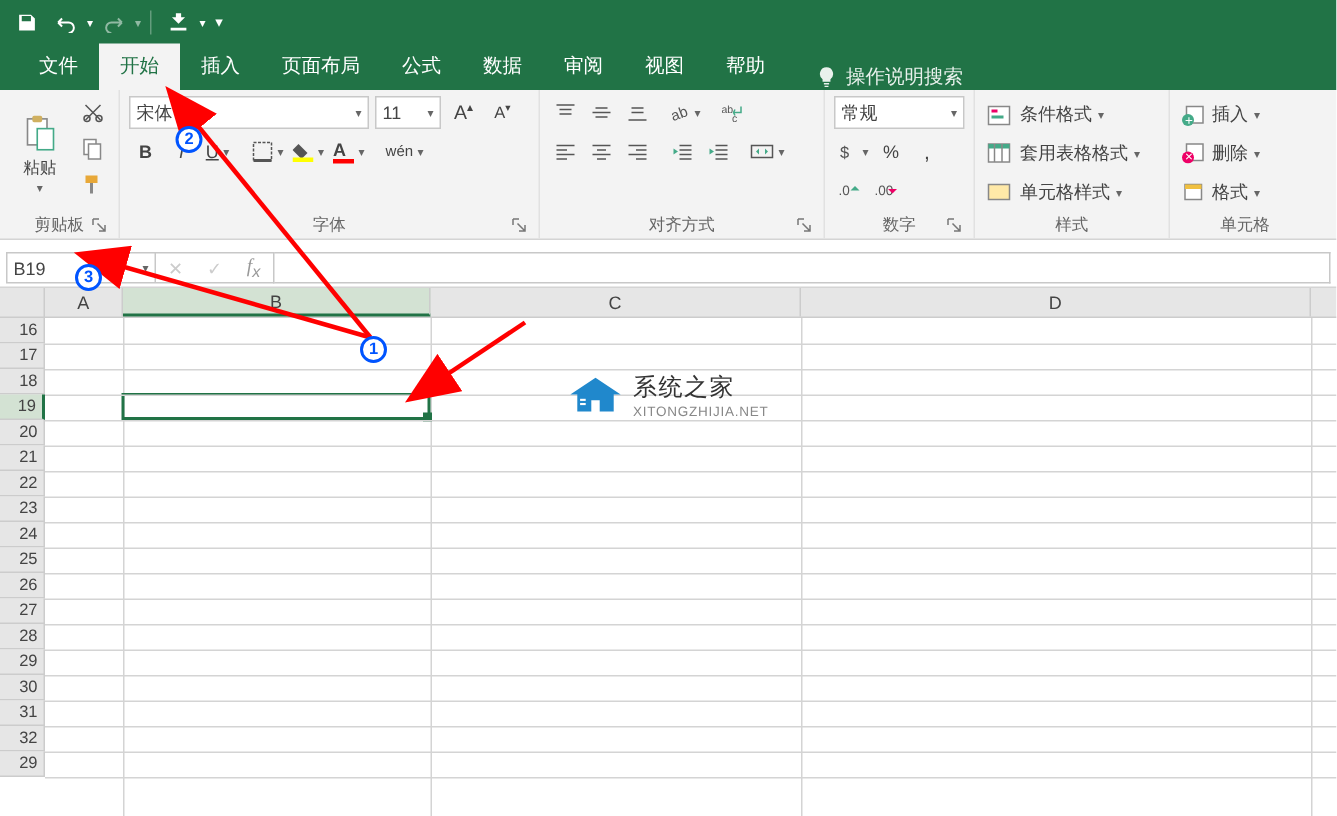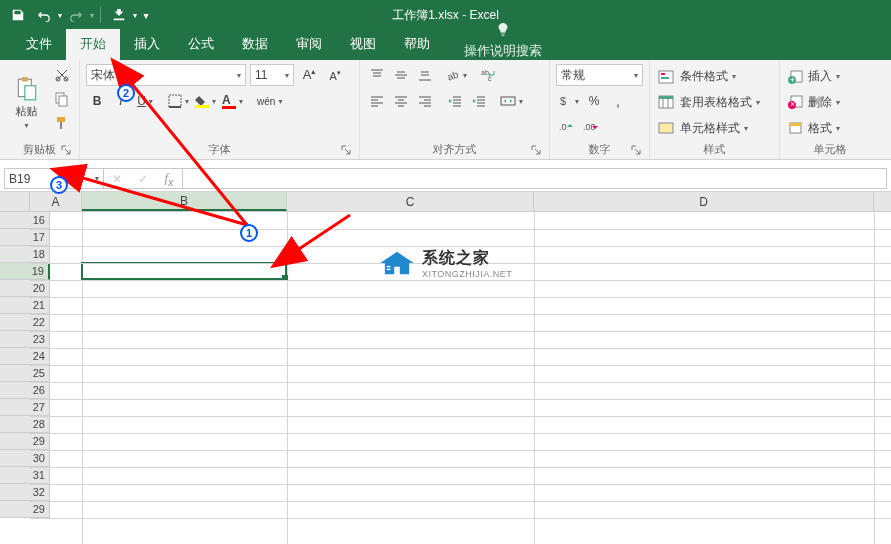--- a/index.html
+++ b/index.html
@@ -10,21 +10,21 @@
 .qat { display: flex; align-items: center; gap: 2px; padding-left: 6px; }
 .qat-btn { width: 24px; height: 24px; display: flex; align-items: center; justify-content: center; color: #fff; }
 .qat-sep { width:1px; height:16px; background: rgba(255,255,255,0.3); margin: 0 4px; }
 .title { position: absolute; left: 0; right: 0; text-align: center; font-size: 12px; pointer-events: none; }
 .title .dash { opacity:0.85; }
 
 
 .tabs { height: 30px; background: #217346; display: flex; align-items: flex-end; padding-left: 12px; color: #fff; font-size: 13px; }
 .tab { padding: 6px 14px 7px; cursor: pointer; position: relative; }
 .tab.active { background: #f3f3f3; color: #217346; }
-.search-hint { display: flex; align-items: center; gap: 6px; margin-left: 20px; opacity:0.9;flex-direction:column; }
+.search-hint { display: flex; align-items: center; gap: 6px; margin-left: 20px; opacity:0.9; }
 .bulb { width: 14px; height: 14px; }
 
 
 .ribbon { height: 100px; background: #f3f3f3; border-bottom: 1px solid #d4d4d4; display: flex; }
 .group { border-right: 1px solid #e1e1e1; padding: 4px 6px 2px; display: flex; flex-direction: column; justify-content: space-between; }
 .group-label { text-align: center; font-size: 11px; color: #666; height: 16px; display: flex; align-items: center; justify-content: center; position: relative; }
 .launcher { position: absolute; right: 0; bottom: 0; width: 14px; height: 14px; display:flex; align-items:center; justify-content:center; }
 .group-body { display: flex; gap: 4px; flex: 1; }
 .big-btn { display: flex; flex-direction: column; align-items: center; justify-content: center; gap: 2px; width: 44px; }
 .big-btn .icon { width: 26px; height: 26px; display:flex; align-items:center; justify-content:center; }
@@ -47,35 +47,35 @@
 .fbar-btn { width:26px; display:flex; align-items:center; justify-content:center; color:#999; }
 .fbar-btn.disabled { color:#ccc; }
 .fx-area { flex:1; border:1px solid #c8c8c8; border-left:none; margin:2px 4px 2px 0; display:flex; align-items:center; padding:0 6px; }
 
 
 .sheet-wrap { position:relative; }
 .corner { position:absolute; left:0; top:0; width:30px; height:20px; background:#e6e6e6; border-right:1px solid #ccc; border-bottom:1px solid #ccc; }
 .col-headers { position:absolute; left:30px; top:0; right:0; height:20px; display:flex; background:#e6e6e6; border-bottom:1px solid #ccc; }
 .col-h { border-right:1px solid #ccc; display:flex; align-items:center; justify-content:center; font-size:12px; color:#444; }
 .col-h.sel { background:#d3e2d3; border-bottom:2px solid #217346; }
-.row-headers { position:absolute; left:0; top:20px; width:50px; }
+.row-headers { position:absolute; left:0; top:20px; width:30px; }
 .row-h { height:17px; border-right:1px solid #ccc; border-bottom:1px solid #ccc; background:#e6e6e6; display:flex; align-items:center; justify-content:flex-end; padding-right:4px; font-size:11px; }
 .row-h.sel { background:#d3e2d3; border-right:2px solid #217346; }
 .cells { position:absolute; left:30px; top:20px; right:0; }
 .gridline-v { position:absolute; top:0; bottom:0; width:1px; background:#d4d4d4; }
 .gridline-h { position:absolute; left:0; right:0; height:1px; background:#d4d4d4; }
 .sel-cell { position:absolute; border:2px solid #217346; background:transparent; pointer-events:none; }
 .fill-handle { position:absolute; right:-3px; bottom:-3px; width:6px; height:6px; background:#217346; }
 
 
 .overlay { position:absolute; inset:0; pointer-events:none; }
 .marker { width:18px; height:18px; border-radius:50%; border:2px solid #0054ff; background:#fff; color:#0054ff; font-weight:bold; font-size:11px; display:flex; align-items:center; justify-content:center; position:absolute; pointer-events:none; }
 .watermark { position:absolute; display:flex; align-items:center; gap:6px; }
 .watermark .wm-icon { width:38px; height:28px; }
-.wm-txt-main { font-size:16px; font-weight:bold; color:#333; letter-spacing:1px; }
+.wm-txt-main { font-size:16px; font-weight:normal; color:#333; letter-spacing:1px; }
 .wm-txt-sub { font-size:9px; color:#888; letter-spacing:0.5px; }
 
 svg { display:block; }
 </style>
 </head>
 <body>
 
 <div class="titlebar">
   <div class="qat">
     <div class="qat-btn">
@@ -99,31 +99,27 @@
     <div class="qat-btn">
       <svg width="14" height="14" viewBox="0 0 16 16">
           <path fill="#fff" d="M6 1h4v3h3l-5 5-5-5h3V1zM2 12h12v2H2z"></path>
         </svg>
     </div>
     <span class="caret" style="color:#fff">▾</span>
     <div class="qat-btn" style="width:14px">
       <span style="color:#fff;font-size:10px">▾</span>
     </div>
   </div>
-  <div class="title">
-    <span>工作簿1.xlsx</span>
-    <span class="dash"> - </span>
-    <span>Excel</span>
-  </div>
 </div>
 
 <div class="tabs">
   <div class="tab">文件</div>
   <div class="tab active">开始</div>
   <div class="tab">插入</div>
+  <div class="tab">页面布局</div>
   <div class="tab">公式</div>
   <div class="tab">数据</div>
   <div class="tab">审阅</div>
   <div class="tab">视图</div>
   <div class="tab">帮助</div>
   <div class="search-hint">
     <svg class="bulb" viewBox="0 0 16 16">
         <path fill="#fff" d="M8 1a5 5 0 0 0-3 9v2h6v-2a5 5 0 0 0-3-9zM6 13h4v1H6zm.5 2h3v1h-3z"></path>
       </svg>
     <span>操作说明搜索</span>

